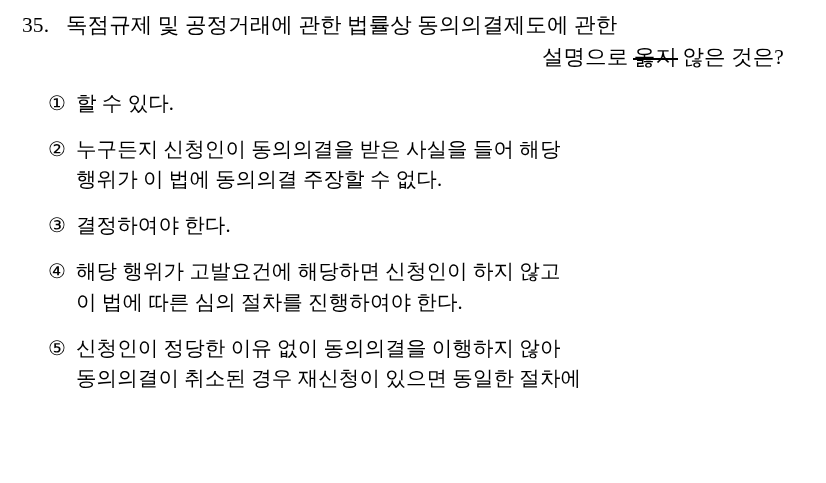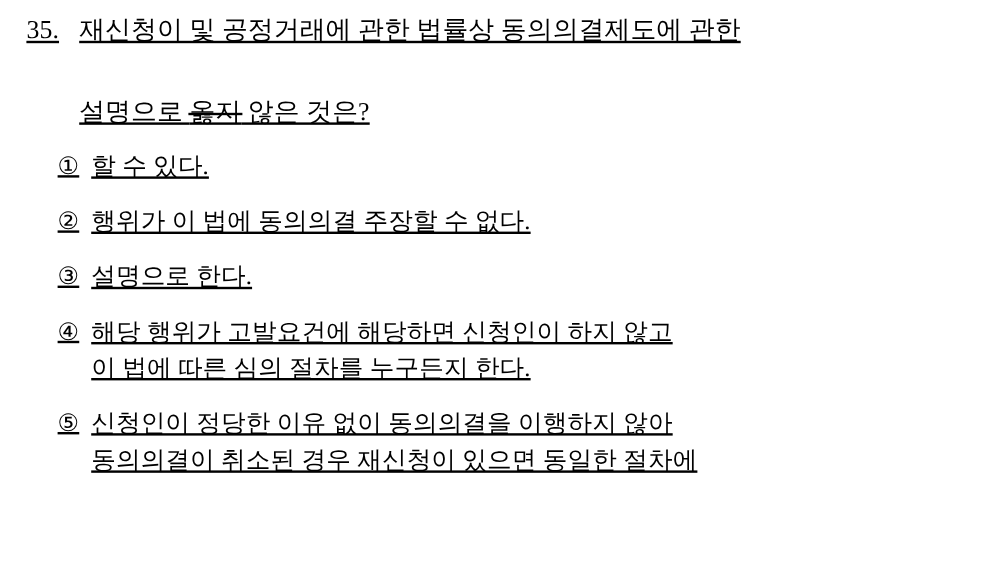--- a/index.html
+++ b/index.html
@@ -13,21 +13,20 @@
     overflow: hidden;
     font-family: "Liberation Serif", "DejaVu Serif", serif;
     color: #000000;
   }
   .page {
     position: relative;
     width: 826px;
     height: 483px;
     box-sizing: border-box;
     padding: 10px 30px 0 22px;
-    text-decoration: underline;
   }
 
   
   .question {
     display: flex;
     align-items: flex-start;
     font-size: 21.5px;
     line-height: 1.48;
     letter-spacing: 0.1px;
   }
@@ -42,22 +41,21 @@
     text-align: justify;
     text-justify: inter-character;
     padding-right: 12px;
   }
   .q-line {
     display: block;
     text-align: justify;
     text-justify: inter-character;
   }
   .q-line.last {
-    text-align: left;
-    margin-top: 36px;
+    text-align: right;
   }
   .strike {
     position: relative;
     text-decoration: none;
   }
   .strike::after {
     content: "";
     position: absolute;
     left: -1px;
     right: -1px;
@@ -99,53 +97,54 @@
   }
 </style>
 </head>
 <body>
 
 <div class="page">
 
   <div class="question">
     <div class="q-number">35.</div>
     <div class="q-text">
-      <span class="q-line">재신청이 및 공정거래에 관한 법률상 동의의결제도에 관한</span>
+      <span class="q-line">독점규제 및 공정거래에 관한 법률상 동의의결제도에 관한</span>
       <span class="q-line last"><span>설명으로 </span><span class="strike">옳지</span><span> 않은 것은?</span></span>
     </div>
   </div>
 
   <div class="choices">
 
     <div class="choice">
       <div class="choice-marker">①</div>
       <div class="choice-body">
         <span class="c-line last">할 수 있다.</span>
       </div>
     </div>
 
     <div class="choice">
       <div class="choice-marker">②</div>
       <div class="choice-body">
+        <span class="c-line">누구든지 신청인이 동의의결을 받은 사실을 들어 해당</span>
         <span class="c-line last">행위가 이 법에 동의의결 주장할 수 없다.</span>
       </div>
     </div>
 
     <div class="choice">
       <div class="choice-marker">③</div>
       <div class="choice-body">
-        <span class="c-line last">설명으로 한다.</span>
+        <span class="c-line last">결정하여야 한다.</span>
       </div>
     </div>
 
     <div class="choice">
       <div class="choice-marker">④</div>
       <div class="choice-body">
         <span class="c-line">해당 행위가 고발요건에 해당하면 신청인이 하지 않고</span>
-        <span class="c-line last">이 법에 따른 심의 절차를 누구든지 한다.</span>
+        <span class="c-line last">이 법에 따른 심의 절차를 진행하여야 한다.</span>
       </div>
     </div>
 
     <div class="choice">
       <div class="choice-marker">⑤</div>
       <div class="choice-body">
         <span class="c-line">신청인이 정당한 이유 없이 동의의결을 이행하지 않아</span>
         <span class="c-line">동의의결이 취소된 경우 재신청이 있으면 동일한 절차에</span>
 
       </div>

